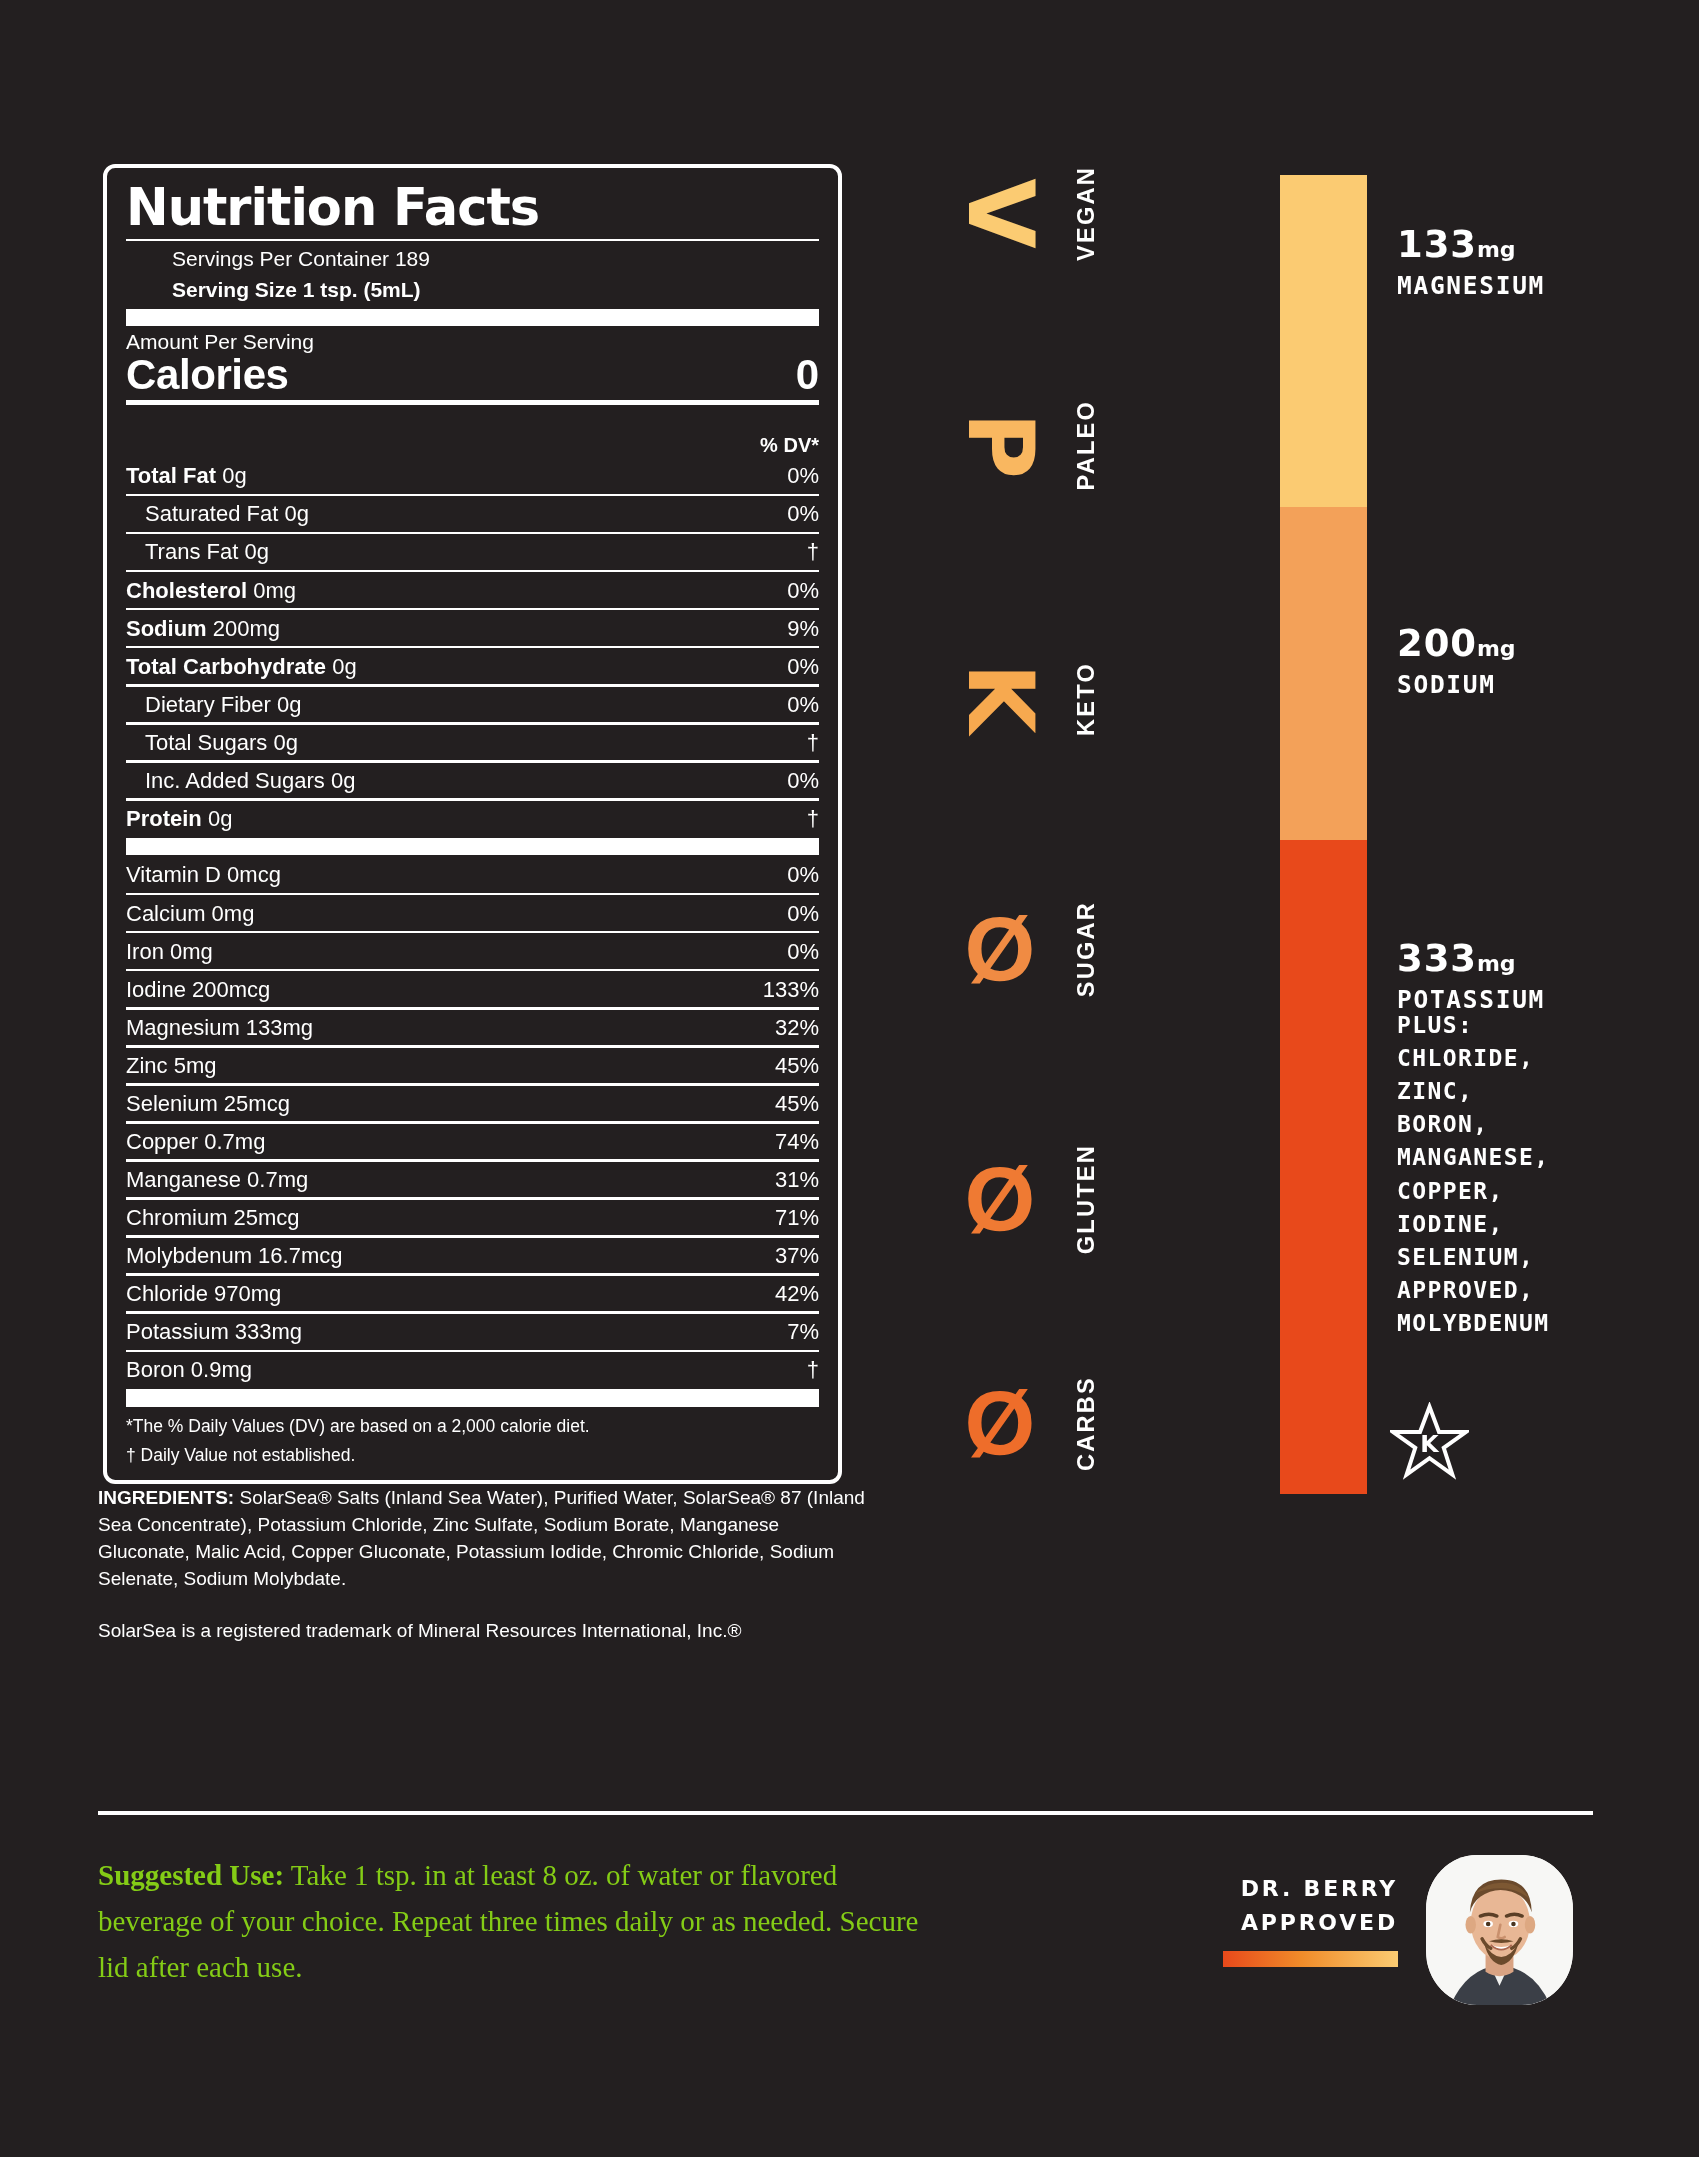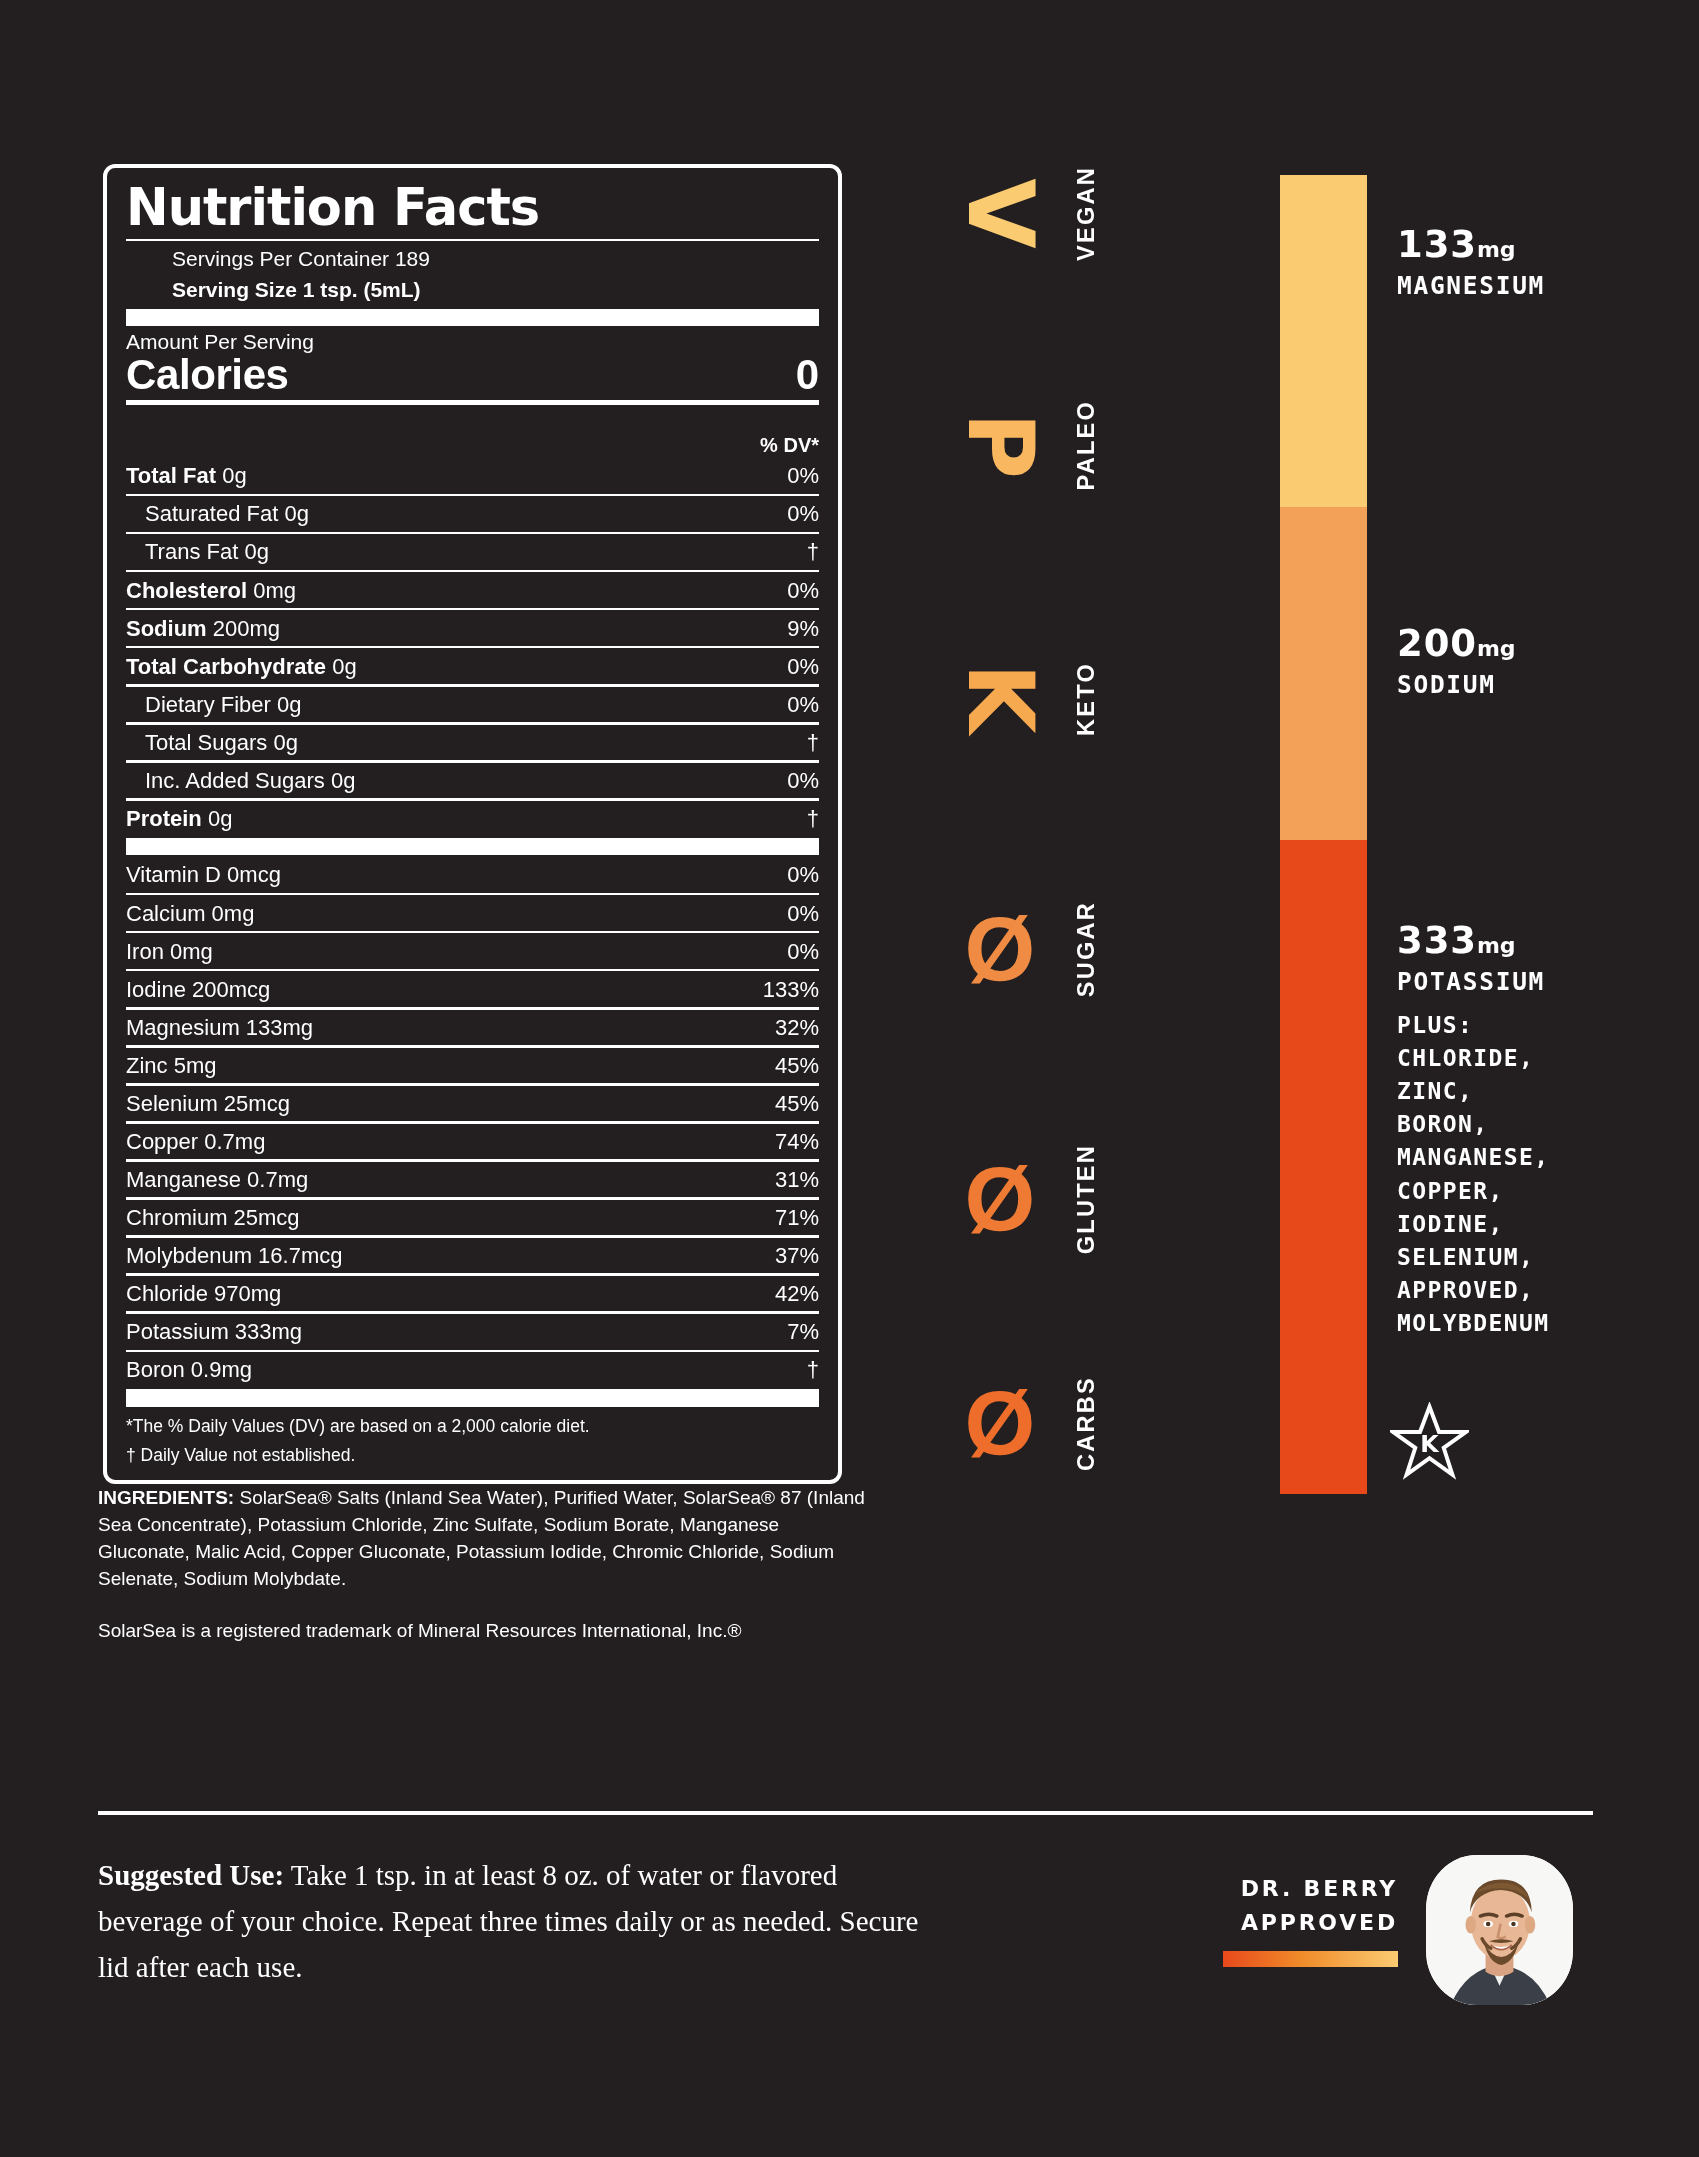--- a/index.html
+++ b/index.html
@@ -111,21 +111,21 @@
   }
   .kstar { position:absolute; left:1390px; top:1402px; width:79px; height:79px; }
 
   
   .hr-footer {
     position:absolute; left:98px; top:1811px; width:1495px; height:3.5px; background:#ffffff;
   }
   .suggested {
     position:absolute; left:98px; top:1853px; width: 821px;
     font-family:"Liberation Serif", serif;
-    color:#ffffff; font-size: 29px; line-height: 1.58;
+    color:#84cc16; font-size: 29px; line-height: 1.58;
   }
   .suggested b { font-weight: 700; }
 
   .berry { position:absolute; left:1197px; top:1860px; width: 402px; height: 157px; }
   .berry-text {
     position:absolute; left:0; top:12.2px; width: 201px;
     font-family:"DejaVu Sans", sans-serif;
     color:#ffffff; font-weight: 900; font-size: 22px; letter-spacing: 2.8px;
     text-align:right; line-height: 1.55;
   }
@@ -333,21 +333,21 @@
     </div>
   <div class="mlabels" id="mineral-labels">
       <div class="mlab" style="top: 48px;">
         <div><span class="amt-big">133</span><span class="amt-unit">mg</span></div>
         <div class="mname">MAGNESIUM</div>
       </div>
       <div class="mlab" style="top: 447px;">
         <div><span class="amt-big">200</span><span class="amt-unit">mg</span></div>
         <div class="mname">SODIUM</div>
       </div>
-      <div class="mlab" style="top: 744px;">
+      <div class="mlab" style="top: 762px;">
         <div><span class="amt-big">333</span><span class="amt-unit">mg</span></div>
         <div class="mname">POTASSIUM</div>
       </div>
     </div>
 
   <div class="plus-block">
     <div>PLUS:</div>
     <div id="plus-items">
         <div>CHLORIDE,</div>
         <div>ZINC,</div>

